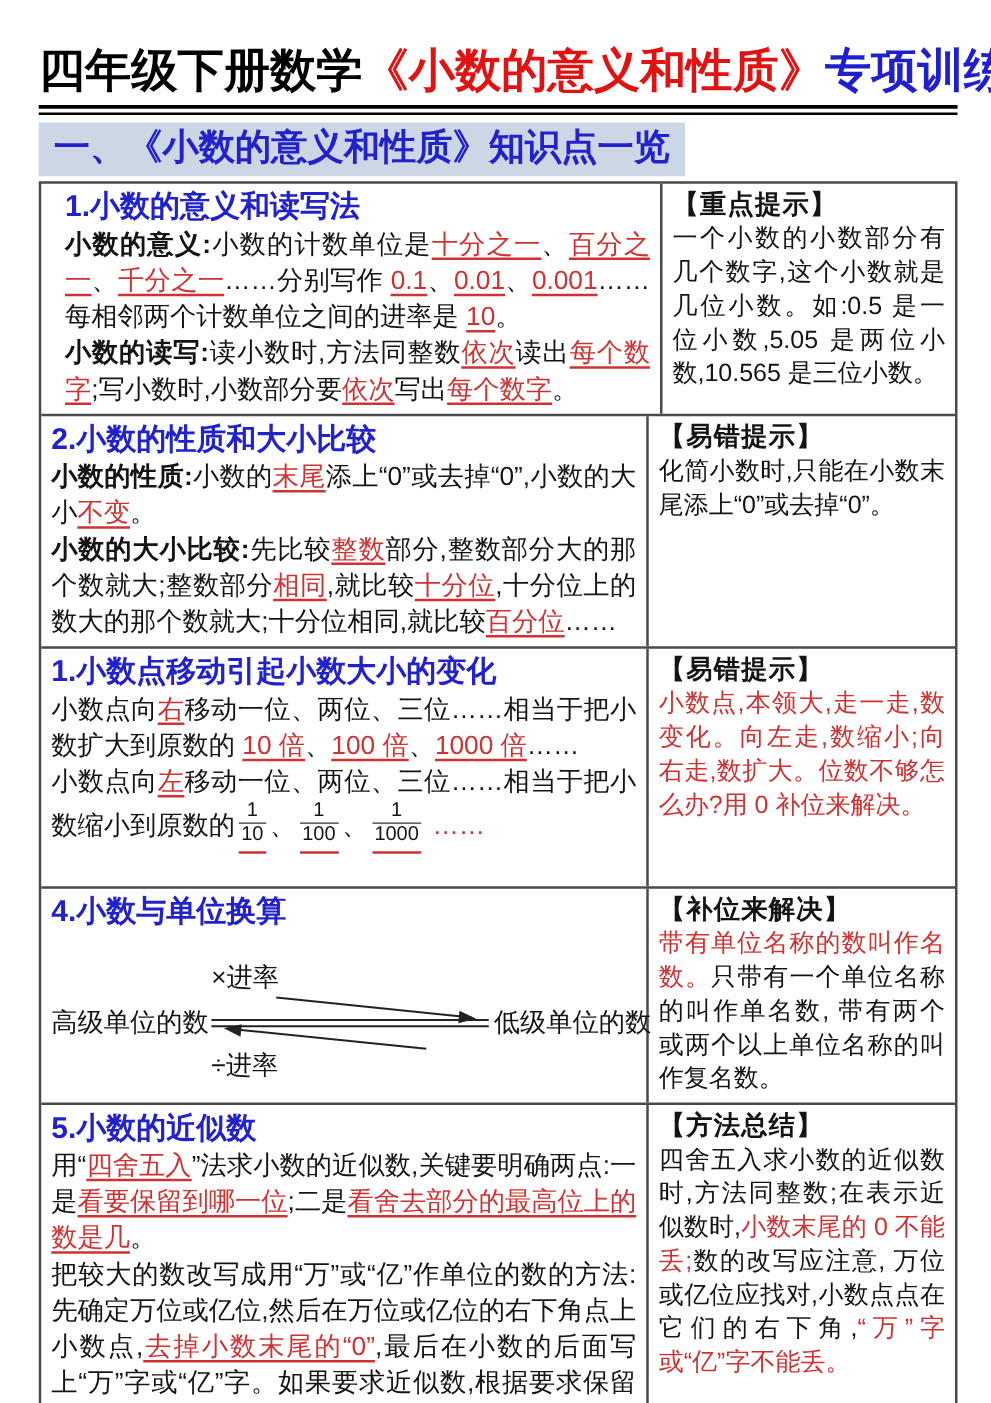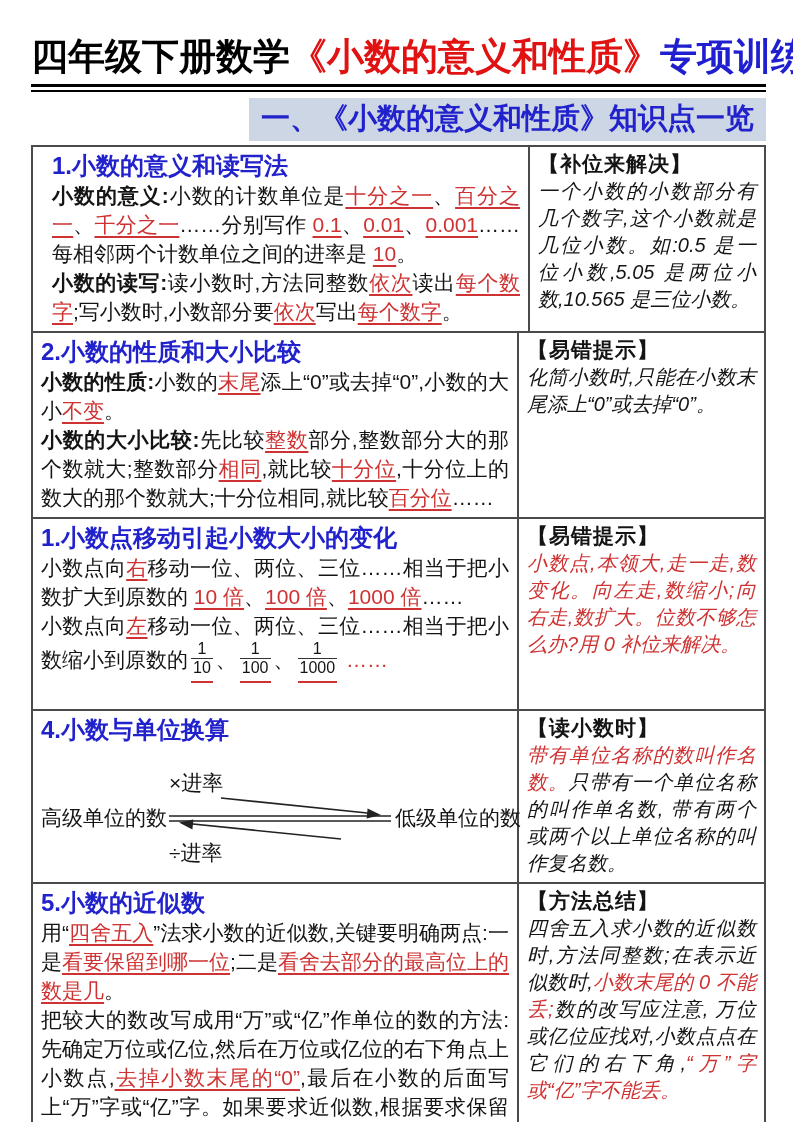--- a/index.html
+++ b/index.html
@@ -28,41 +28,41 @@
   }
   .doc-title .t-black{color:#000;}
   .doc-title .t-red{color:var(--title-red);}
   .doc-title .t-blue{color:var(--title-blue);}
   .title-rule{
     margin-top:4px;height:8px;
     border-top:3px solid #000;border-bottom:2px solid #000;
   }
 
   
-  .subtitle-wrap{text-align:right;margin:6px 0 4px 0;}
+  .subtitle-wrap{text-align:left;margin:6px 0 4px 0;}
   .subtitle{
     display:inline-block;
     background:var(--subtitle-highlight);
     color:var(--heading-blue);
     font-size:29px;font-weight:bold;
     padding:3px 12px 5px 12px;line-height:1.2;
   }
 
   
   .ktable{border:2px solid var(--border);}
   .krow{display:grid;grid-template-columns:486px 1fr;}
   .krow + .krow{border-top:2px solid var(--border);}
   .cell{padding:3px 8px 5px 8px;}
   .cell-left{border-right:2px solid var(--border);}
   .section-heading{
     color:var(--heading-blue);
     font-size:24px;font-weight:bold;line-height:31px;
   }
   .cell-left .para{font-size:21px;line-height:29px;text-align:justify;}
-  .cell-right .para{font-size:20px;line-height:27px;text-align:justify;font-style:italic;}
+  .cell-right .para{font-size:20px;line-height:27px;text-align:justify;}
   .tip-tag{font-size:21px;font-weight:bold;line-height:28px;letter-spacing:1px;}
 
   .run-n{}
   .run-b{font-weight:bold;}
   .run-r{color:var(--emphasis-red);}
   .run-ru{
     color:var(--emphasis-red);
     text-decoration:underline;
     text-decoration-color:var(--emphasis-red);
     text-decoration-thickness:2px;
@@ -109,21 +109,21 @@
 
     <div class="krow" style="min-height:165px;padding-left:11px;">
       <div class="cell cell-left">
         <div class="section-heading">1.小数的意义和读写法</div>
         <div class="section-body">
             <div class="para"><span class="run-b">小数的意义:</span><span class="run-n">小数的计数单位是</span><span class="run-ru">十分之一</span><span class="run-n">、</span><span class="run-ru">百分之一</span><span class="run-n">、</span><span class="run-ru">千分之一</span><span class="run-n">……分别写作 </span><span class="run-ru">0.1</span><span class="run-n">、</span><span class="run-ru">0.01</span><span class="run-n">、</span><span class="run-ru">0.001</span><span class="run-n">……每相邻两个计数单位之间的进率是 </span><span class="run-ru">10</span><span class="run-n">。</span></div>
             <div class="para"><span class="run-b">小数的读写:</span><span class="run-n">读小数时,方法同整数</span><span class="run-ru">依次</span><span class="run-n">读出</span><span class="run-ru">每个数字</span><span class="run-n">;写小数时,小数部分要</span><span class="run-ru">依次</span><span class="run-n">写出</span><span class="run-ru">每个数字</span><span class="run-n">。</span></div>
           </div>
       </div>
       <div class="cell cell-right">
-        <div class="tip-tag">【补位来解决】</div>
+        <div class="tip-tag">【重点提示】</div>
         <div class="tip-body">
             <div class="para"><span class="run-n">一个小数的小数部分有几个数字,这个小数就是几位小数。如:0.5 是一位小数,5.05 是两位小数,10.565 是三位小数。</span></div>
           </div>
       </div>
     </div>
 
     <div class="krow" style="min-height:162px;">
       <div class="cell cell-left">
         <div class="section-heading">2.小数的性质和大小比较</div>
         <div class="section-body">
@@ -178,21 +178,21 @@
               <polygon points="212,20 197.6,23.6 198.6,13.6" fill="#222"></polygon>
               <line x1="14" y1="28" x2="172" y2="44" stroke="#222" stroke-width="1.6"></line>
               <polygon points="10,27.5 23.4,34.4 24.4,24.4" fill="#222"></polygon>
             </svg>
             <span class="rate-label">÷进率</span>
           </div>
           <span class="unit-label">低级单位的数</span>
         </div>
       </div>
       <div class="cell cell-right">
-        <div class="tip-tag">【读小数时】</div>
+        <div class="tip-tag">【补位来解决】</div>
         <div class="tip-body">
             <div class="para"><span class="run-r">带有单位名称的数叫作名数。</span><span class="run-n">只带有一个单位名称的叫作单名数, 带有两个或两个以上单位名称的叫作复名数。</span></div>
           </div>
       </div>
     </div>
 
     <div class="krow" style="min-height:236px;">
       <div class="cell cell-left">
         <div class="section-heading">5.小数的近似数</div>
         <div class="section-body">

